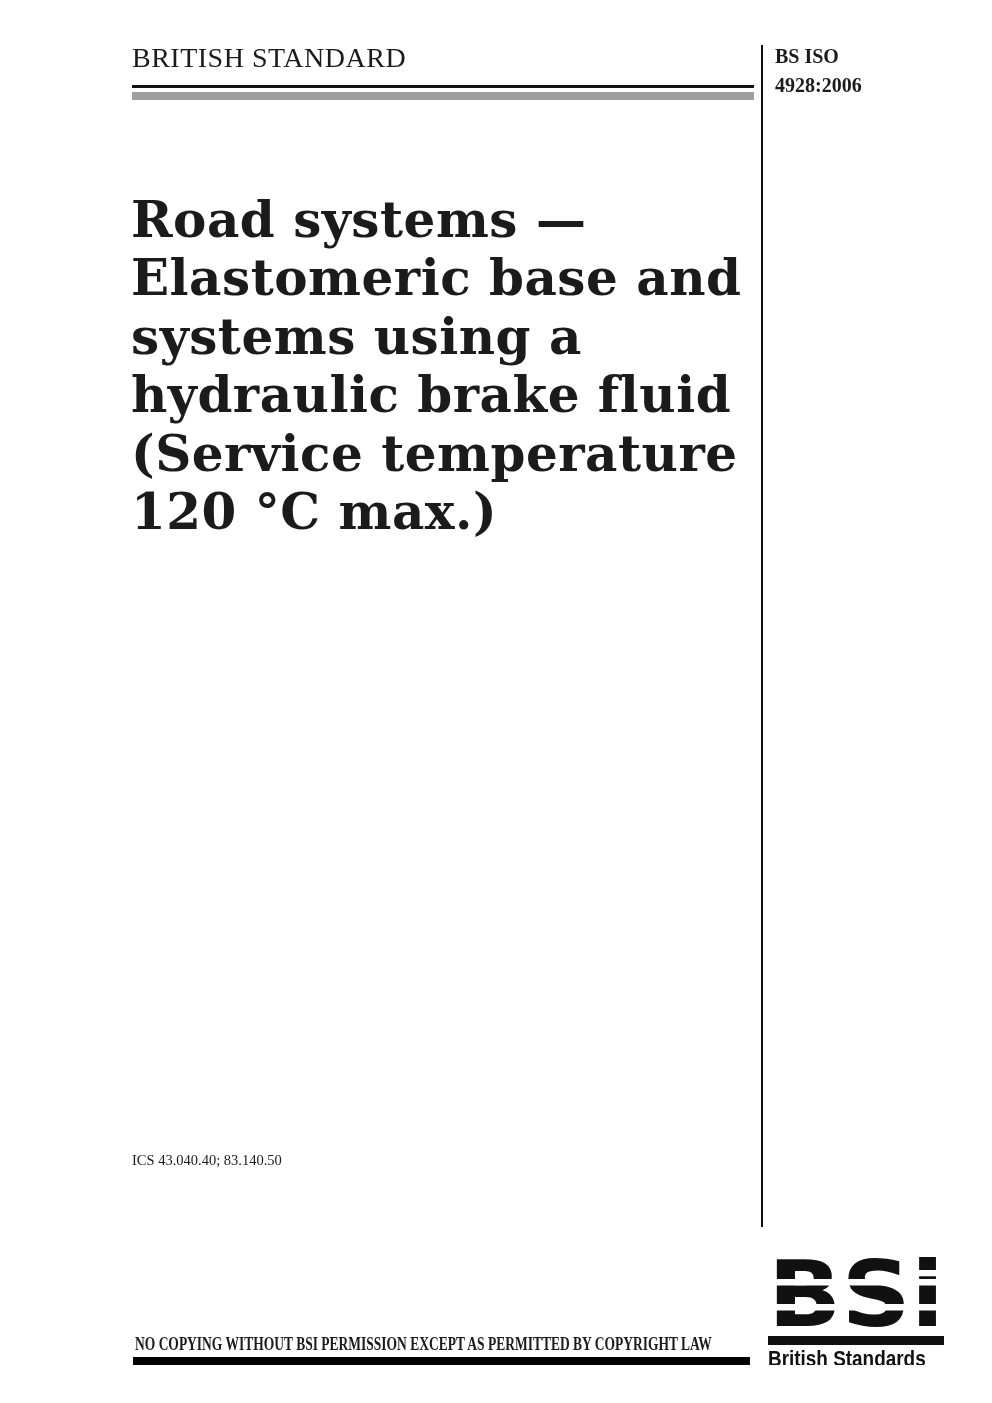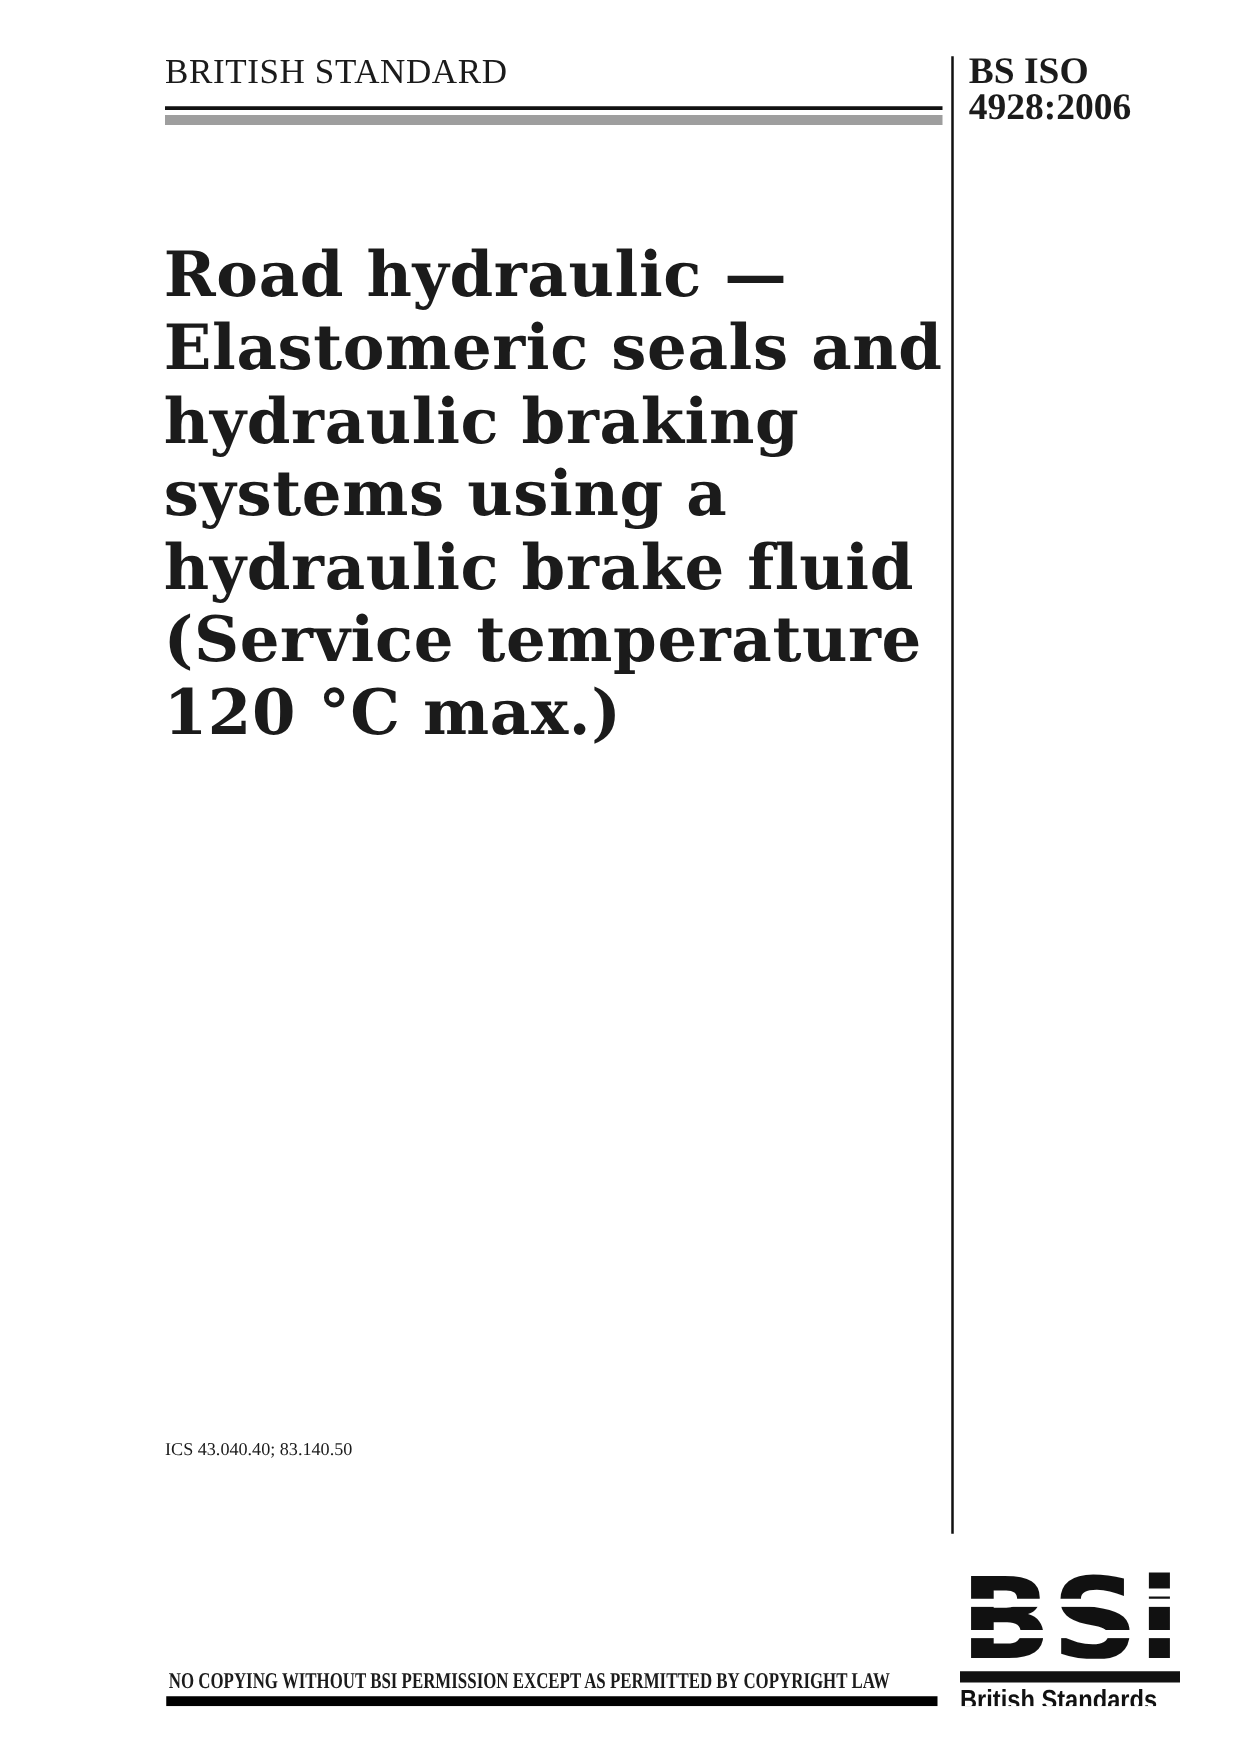--- a/index.html
+++ b/index.html
@@ -35,21 +35,21 @@
   }
   .vline {
     position: absolute;
     left: 761px; top: 45px;
     width: 2px; height: 1182px;
     background: #111111;
   }
   .doc-ref {
     position: absolute;
     left: 775px; top: 42px;
-    font-size: 30px;
+    font-size: 20px;
     line-height: 29px;
     font-weight: bold;
     font-family: "Liberation Serif", serif;
     white-space: nowrap;
   }
   .title {
     position: absolute;
     left: 131px; top: 191px;
     font-family: "DejaVu Serif", serif;
     font-weight: bold;
@@ -115,23 +115,22 @@
   <div class="rule-black"></div>
   <div class="rule-gray"></div>
   <div class="vline"></div>
 
   <div class="doc-ref">
     <div>BS ISO</div>
     <div>4928:2006</div>
   </div>
 
   <div class="title">
-    <div>Road hydraulic —</div>
-    <div>Elastomeric seals and</div>
-    <div>hydraulic braking</div>
+    <div>Road systems —</div>
+    <div>Elastomeric base and</div>
     <div>systems using a</div>
     <div>hydraulic brake fluid</div>
     <div>(Service temperature</div>
     <div>120 °C max.)</div>
   </div>
 
   <div class="ics">ICS 43.040.40; 83.140.50</div>
 
   <div class="copyright">NO COPYING WITHOUT BSI PERMISSION EXCEPT AS PERMITTED BY COPYRIGHT LAW</div>
 

